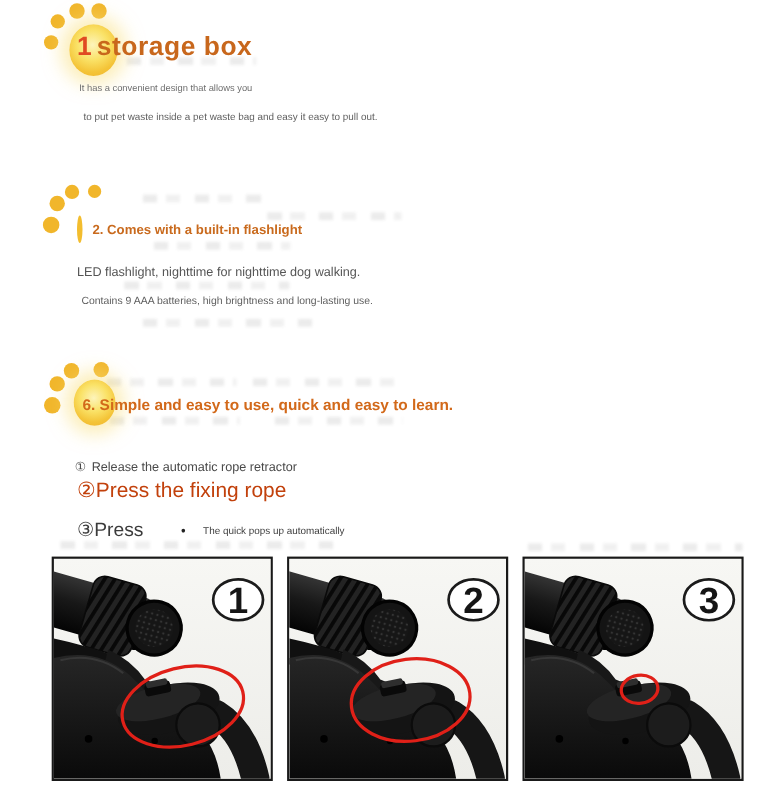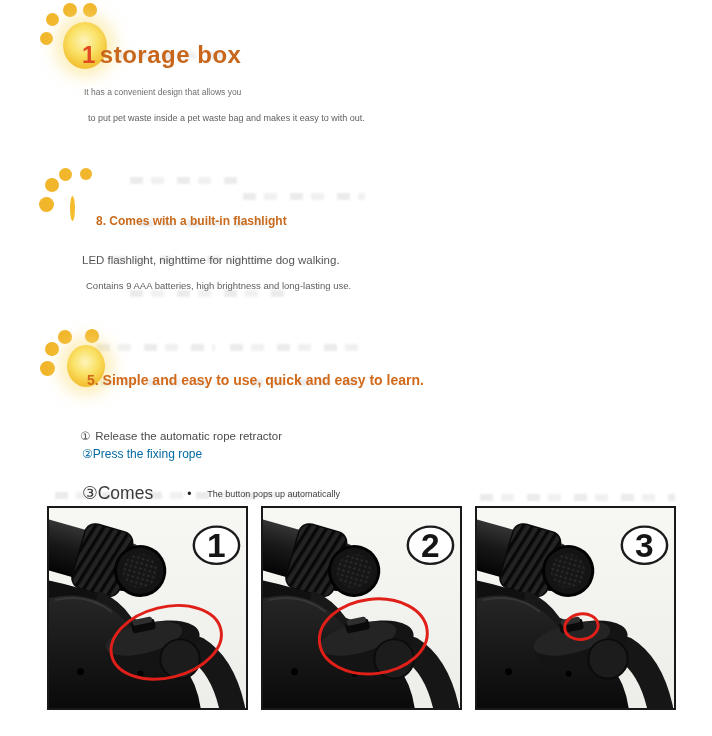--- a/index.html
+++ b/index.html
@@ -13,35 +13,35 @@
             rgba(110,110,110,.22) 21px 34px, transparent 34px 47px);}
 
   
   .dot{position:absolute;border-radius:50%;background:#f1b62b;z-index:1;}
   .pad{position:absolute;border-radius:50%;z-index:1;
        background:radial-gradient(circle at 48% 40%, #fdf4bb 0%, #fae267 38%, #f4c438 68%, #efb127 100%);
        box-shadow:0 0 16px 8px rgba(250,224,128,.55);}
   .sliver{position:absolute;width:5px;height:25px;border-radius:50%;background:#f3bd2e;z-index:1;}
 
   
-  .abs{position:absolute;margin:16px;z-index:3;white-space:nowrap;}
+  .abs{position:absolute;margin:4px;z-index:3;white-space:nowrap;}
   #h1-title{left:66px;top:25px;font-size:24px;font-weight:700;color:#c8671c;letter-spacing:.5px;}
   #h1-title .num{color:#e04a22;margin-right:4px;}
   #s1-line1{left:68px;top:71px;font-size:8.5px;color:#6e6e6e;}
   #s1-line2{left:72px;top:97px;font-size:9px;color:#5f5f5f;}
 
   #h2-title{left:80px;top:198px;font-size:12px;font-weight:700;color:#c96a1d;}
   #s2-line1{left:66px;top:238px;font-size:11.5px;color:#555555;}
   #s2-line2{left:70px;top:264px;font-size:9.5px;color:#5e5e5e;}
 
   #h3-title{left:71px;top:356px;font-size:14px;font-weight:700;color:#d2691a;}
   .step{color:#4a4a4a;}
   #step1{left:64px;top:413px;font-size:11.5px;}
   #step1 .marker{margin-right:5px;}
-  #step2{left:66px;top:431px;font-size:12px;color:#0369a1;}
+  #step2{left:66px;top:431px;font-size:19px;color:#c2410c;}
   #step3{left:66px;top:467px;font-size:17.5px;color:#3b3b3b;display:flex;align-items:center;}
   #step3 .bullet{font-size:12px;color:#222;margin-left:34px;line-height:1;}
   #step3 .note{font-size:9px;color:#3e3e3e;margin-left:16px;}
 
   
   #photos{position:absolute;left:47px;top:506px;display:flex;gap:13px;z-index:2;}
   .photo{width:197px;height:200px;border:2px solid #191919;background:#f4f4f1;margin:0;padding:0;}
   .photo svg{display:block;width:197px;height:200px;}
   .anno{fill:none;stroke:#e02018;stroke-width:3;}
   .badge{fill:#ffffff;stroke:#1b1b1b;stroke-width:2.5;}
@@ -69,55 +69,55 @@
   <div>
     <div>
       <span class="dot" style="left:40px;top:32px;width:13px;height:13px;"></span>
       <span class="dot" style="left:46px;top:13px;width:13px;height:13px;"></span>
       <span class="dot" style="left:63px;top:3px;width:14px;height:14px;"></span>
       <span class="dot" style="left:83px;top:3px;width:14px;height:14px;"></span>
       <span class="pad" style="left:63px;top:22px;width:44px;height:47px;"></span>
     </div>
     <h1 class="abs" id="h1-title"><span class="num">1</span><span>storage box</span></h1>
     <p class="abs" id="s1-line1">It has a convenient design that allows you</p>
-    <p class="abs" id="s1-line2">to put pet waste inside a pet waste bag and makes it easy to with out.</p>
+    <p class="abs" id="s1-line2">to put pet waste inside a pet waste bag and easy it easy to pull out.</p>
   </div>
 
   <div>
     <div>
       <span class="dot" style="left:59px;top:168px;width:13px;height:13px;"></span>
       <span class="dot" style="left:80px;top:168px;width:12px;height:12px;"></span>
       <span class="dot" style="left:45px;top:178px;width:14px;height:14px;"></span>
       <span class="dot" style="left:39px;top:197px;width:15px;height:15px;"></span>
       <span class="sliver" style="left:70px;top:196px;"></span>
     </div>
-    <h2 class="abs" id="h2-title">8. Comes with a built-in flashlight</h2>
+    <h2 class="abs" id="h2-title">2. Comes with a built-in flashlight</h2>
     <p class="abs" id="s2-line1">LED flashlight, nighttime for nighttime dog walking.</p>
     <p class="abs" id="s2-line2">Contains 9 AAA batteries, high brightness and long-lasting use.</p>
   </div>
 
   <div>
     <div>
       <span class="dot" style="left:58px;top:330px;width:14px;height:14px;"></span>
       <span class="dot" style="left:85px;top:329px;width:14px;height:14px;"></span>
       <span class="dot" style="left:45px;top:342px;width:14px;height:14px;"></span>
       <span class="dot" style="left:40px;top:361px;width:15px;height:15px;"></span>
       <span class="pad" style="left:67px;top:345px;width:38px;height:42px;"></span>
     </div>
-    <h2 class="abs" id="h3-title">5. Simple and easy to use, quick and easy to learn.</h2>
+    <h2 class="abs" id="h3-title">6. Simple and easy to use, quick and easy to learn.</h2>
 
     <p class="abs step" id="step1"><span class="marker">①</span><span>Release the automatic rope retractor</span></p>
 
     <p class="abs step" id="step2"><span class="marker">②</span><span>Press the fixing rope</span></p>
 
     <p class="abs step" id="step3">
         <span class="marker">③</span>
-        <span>Comes</span>
+        <span>Press</span>
         <span class="bullet">•</span>
-        <span class="note">The button pops up automatically</span>
+        <span class="note">The quick pops up automatically</span>
       </p>
   </div>
 
   <svg width="0" height="0" style="position:absolute" aria-hidden="true">
     <defs>
       <linearGradient id="bgG" x1="0" y1="0" x2="0" y2="1">
         <stop offset="0" stop-color="#f7f7f4"></stop>
           <stop offset="1" stop-color="#edede9"></stop>
       </linearGradient>
       <linearGradient id="barrelG" x1="0" y1="0" x2="0" y2="1">

